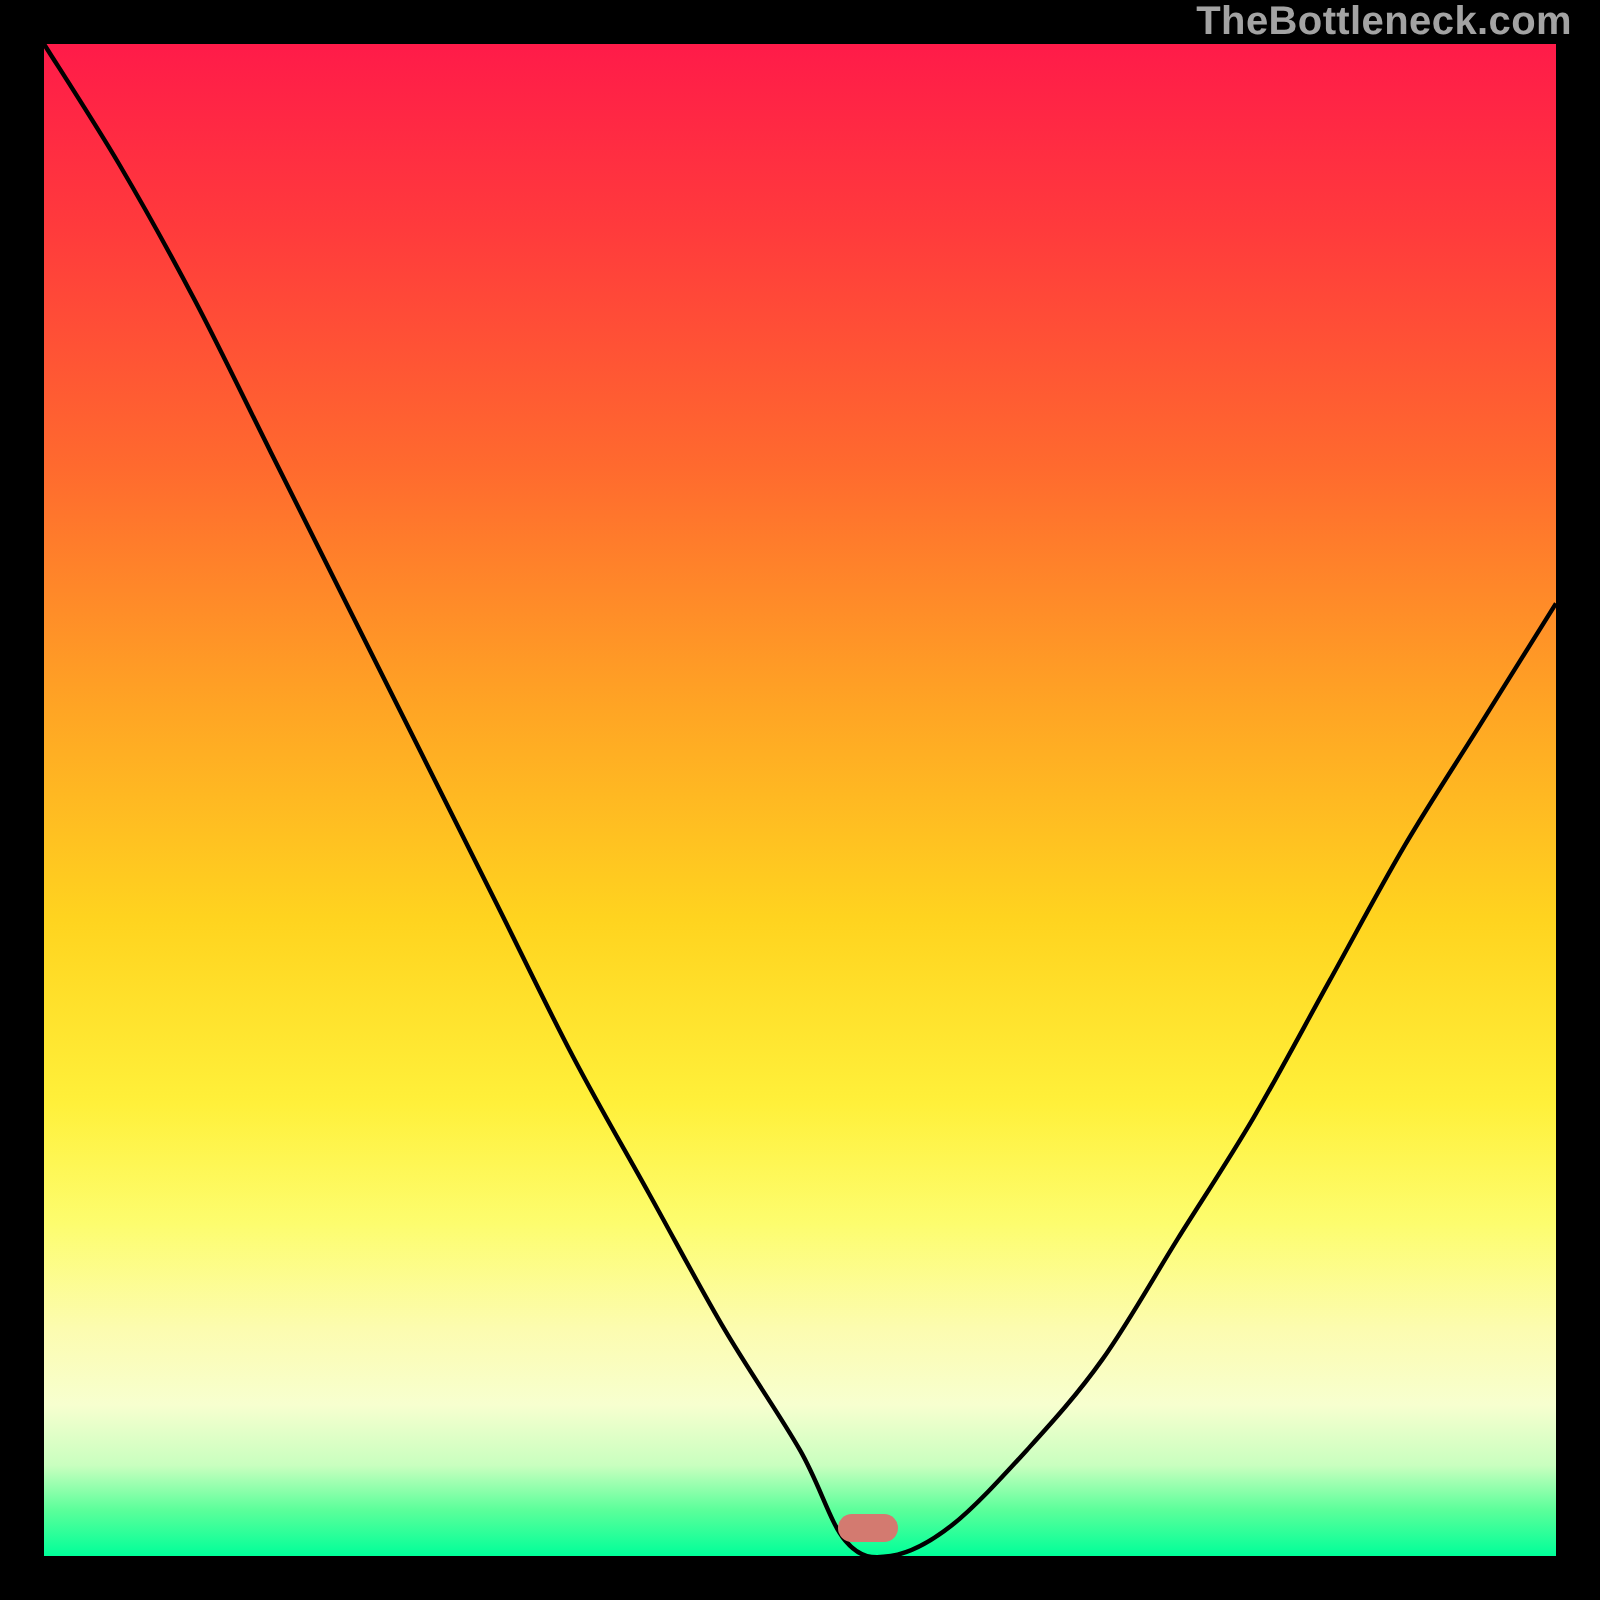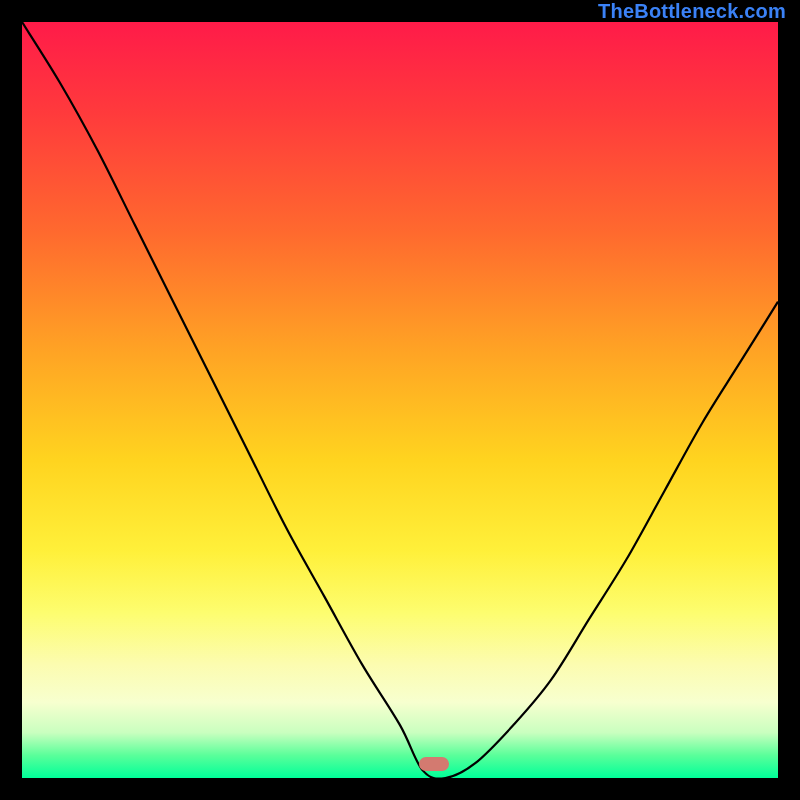--- a/index.html
+++ b/index.html
@@ -41,21 +41,21 @@
       #00ff99 100%
     );
   }
   .watermark {
     position: absolute;
     top: 0px;
     right: 14px;
     font-family: Arial, Helvetica, sans-serif;
     font-size: 20px;
     font-weight: 600;
-    color: #3b82f6;
+    color: #a3a3a3;
     letter-spacing: 0.2px;
   }
   .marker {
     position: absolute;
     width: 30px;
     height: 14px;
     border-radius: 7px;
     background: #d37a70;
   }
   svg.curve {

